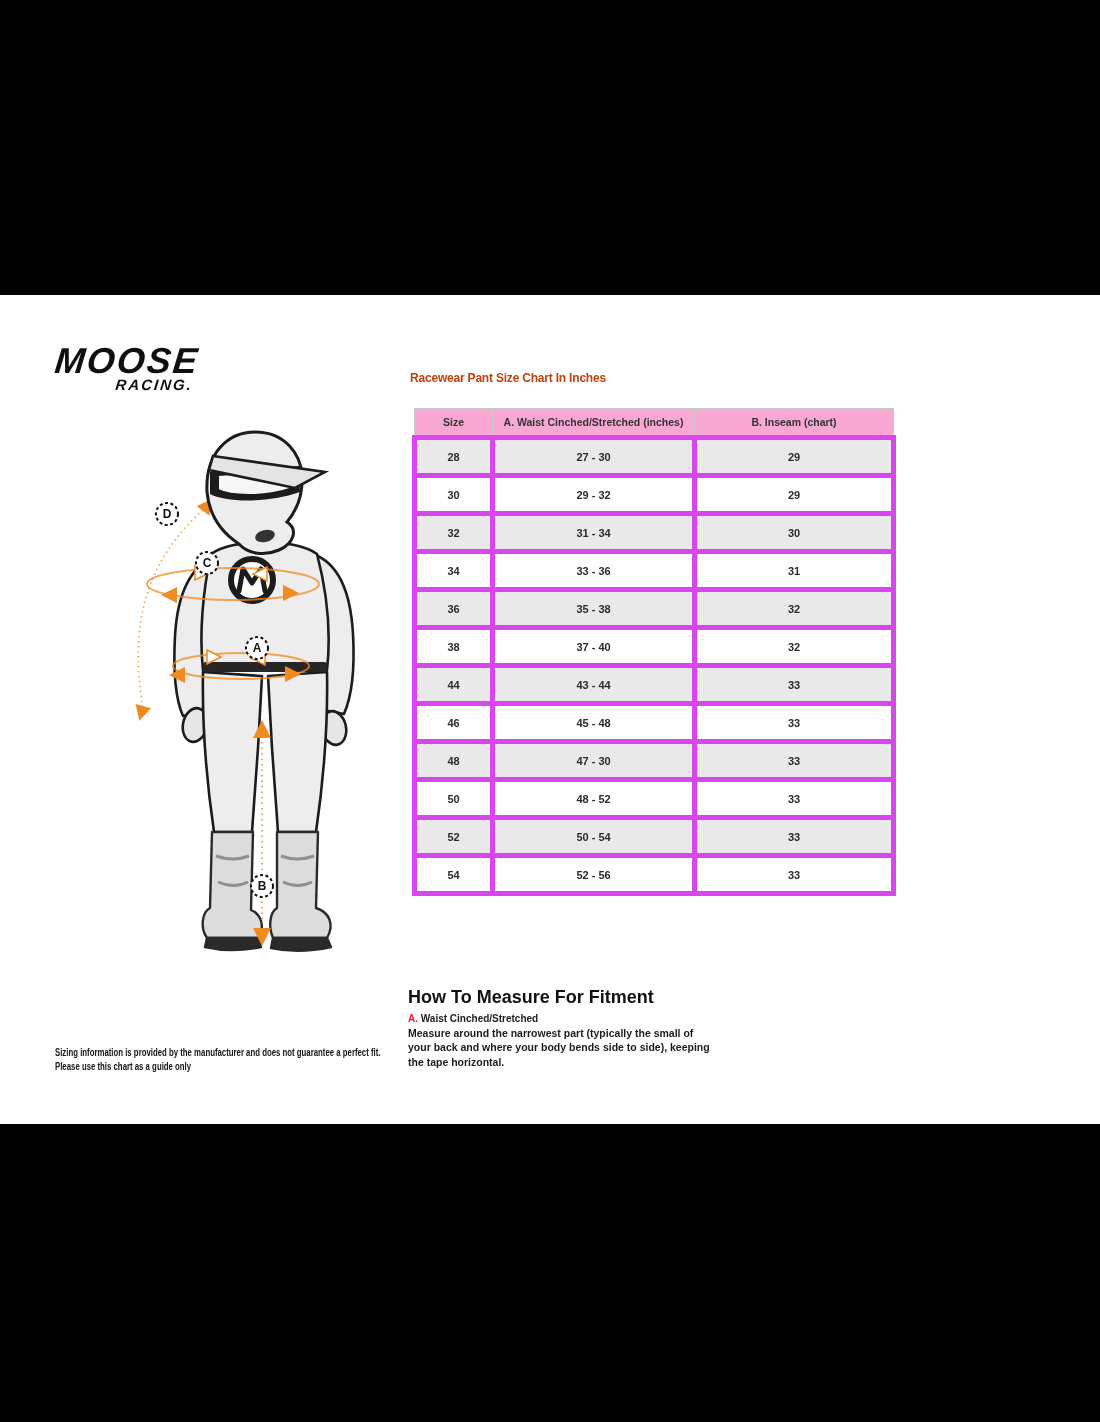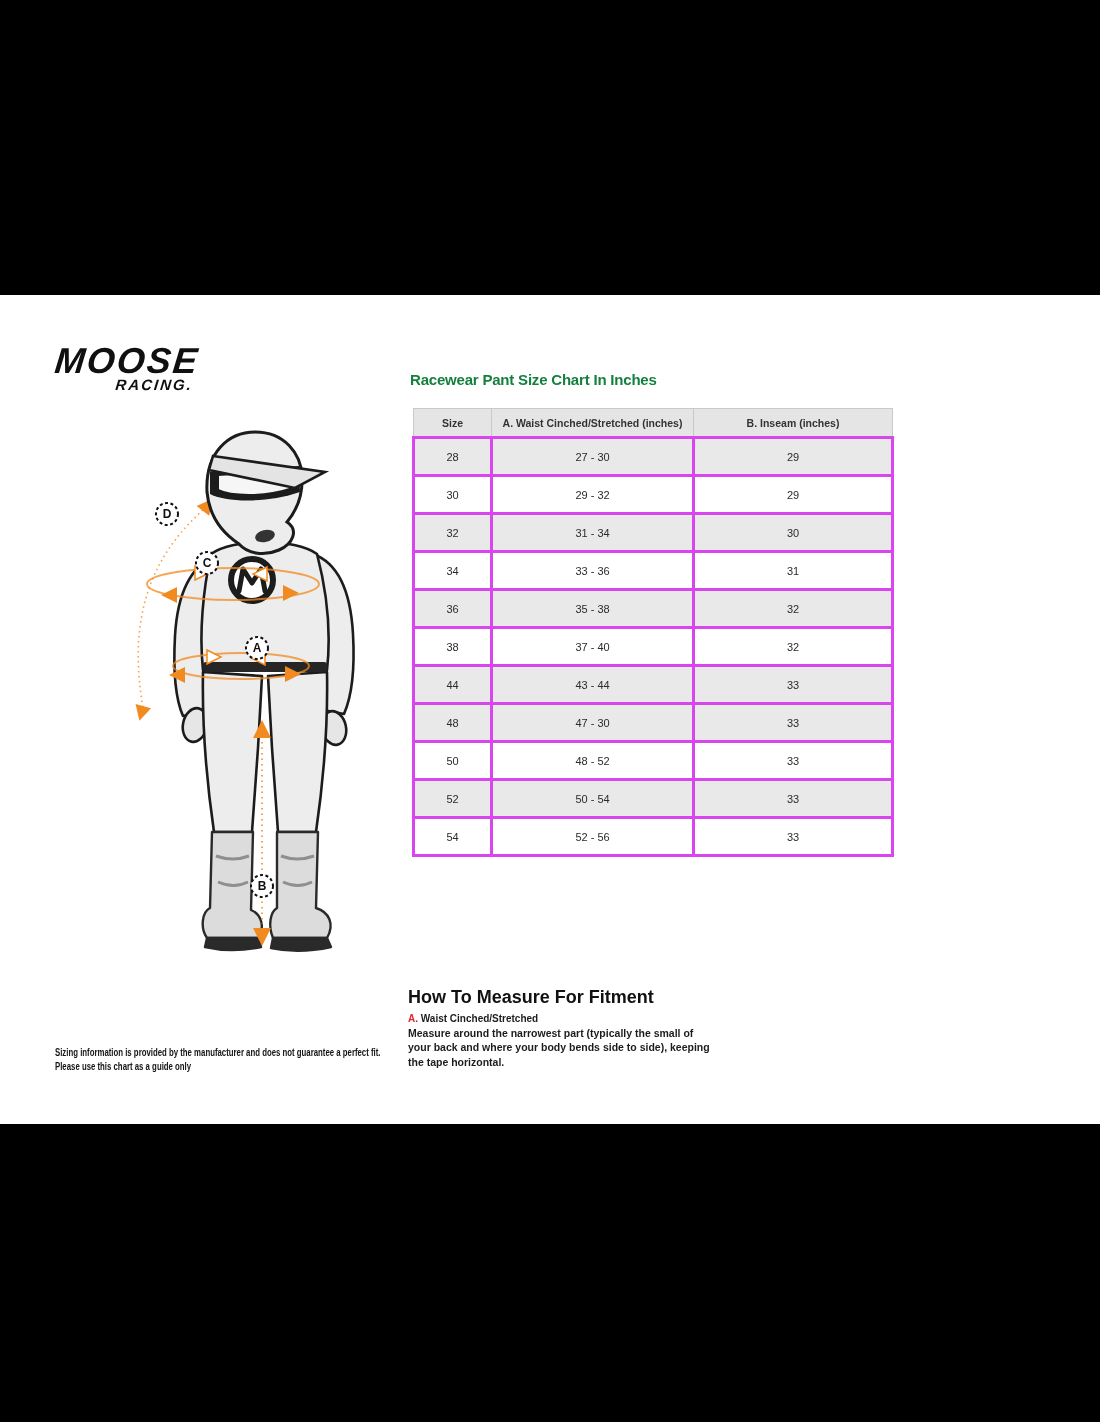--- a/index.html
+++ b/index.html
@@ -11,25 +11,25 @@
   .content { position:absolute; left:0; top:295px; width:1100px; height:829px; background:#ffffff; }
 
   
   .logo { position:absolute; left:55px; top:48px; color:#101010; }
   .logo-top { font-size:36px; font-weight:bold; font-style:italic; letter-spacing:2px;
               transform:skewX(-6deg); line-height:1; }
   .logo-bottom { font-size:15px; font-weight:bold; font-style:italic; letter-spacing:2px;
               text-align:right; transform:skewX(-6deg); margin-top:-2px; padding-right:6px; line-height:1; }
 
   
-  .chart-title { position:absolute; left:410px; top:76px; font-size:15px; font-weight:bold; color:#15803d; letter-spacing:-0.2px; }
+  .chart-title { position:absolute; left:410px; top:76px; font-size:12px; font-weight:bold; color:#c2410c; letter-spacing:-0.2px; }
   table.size-table { position:absolute; left:412px; top:113px; width:479px; border-collapse:collapse;
               table-layout:fixed; text-align:center; color:#2b2b2b; }
-  table.size-table th { height:29px; background:#e5e5e5; border:1px solid #c9c9c9; font-size:10.5px; font-weight:bold; color:#333; }
-  table.size-table td { height:38px; background:#ffffff; border:3px solid #d946ef; font-size:11px; font-weight:normal;margin-left:33px; }
+  table.size-table th { height:29px; background:#f9a8d4; border:1px solid #c9c9c9; font-size:10.5px; font-weight:bold; color:#333; }
+  table.size-table td { height:38px; background:#ffffff; border:5px solid #d946ef; font-size:11px; font-weight:bold;margin-left:33px; }
   table.size-table tr.alt td { background:#e9e9e9; }
 
   
   .howto-heading { position:absolute; left:408px; top:692px; font-size:18px; font-weight:bold; color:#111; }
   .howto-col { position:absolute; top:717px; font-size:10.5px; font-weight:bold; color:#1c1c1c; line-height:1.34; }
   .howto-col.a { left:408px; width:308px; }
   .howto-col.b { left:710px; width:300px; }
   .sec-title { font-size:10px; margin-bottom:1px; }
   .letter-red { color:#e8222a; }
 
@@ -137,21 +137,21 @@
   <table class="size-table">
     <colgroup>
         <col style="width:78px">
         <col style="width:202px">
         <col style="width:199px">
       </colgroup>
     <thead>
       <tr>
         <th>Size</th>
         <th>A. Waist Cinched/Stretched (inches)</th>
-        <th>B. Inseam (inches)</th>
+        <th>B. Inseam (chart)</th>
       </tr>
     </thead>
     <tbody>
         <tr class="alt">
           <td>28</td>
           <td>27 - 30</td>
           <td>29</td>
         </tr>
         <tr>
           <td>30</td>
@@ -174,20 +174,25 @@
           <td>32</td>
         </tr>
         <tr>
           <td>38</td>
           <td>37 - 40</td>
           <td>32</td>
         </tr>
         <tr class="alt">
           <td>44</td>
           <td>43 - 44</td>
+          <td>33</td>
+        </tr>
+        <tr>
+          <td>46</td>
+          <td>45 - 48</td>
           <td>33</td>
         </tr>
         <tr class="alt">
           <td>48</td>
           <td>47 - 30</td>
           <td>33</td>
         </tr>
         <tr>
           <td>50</td>
           <td>48 - 52</td>

